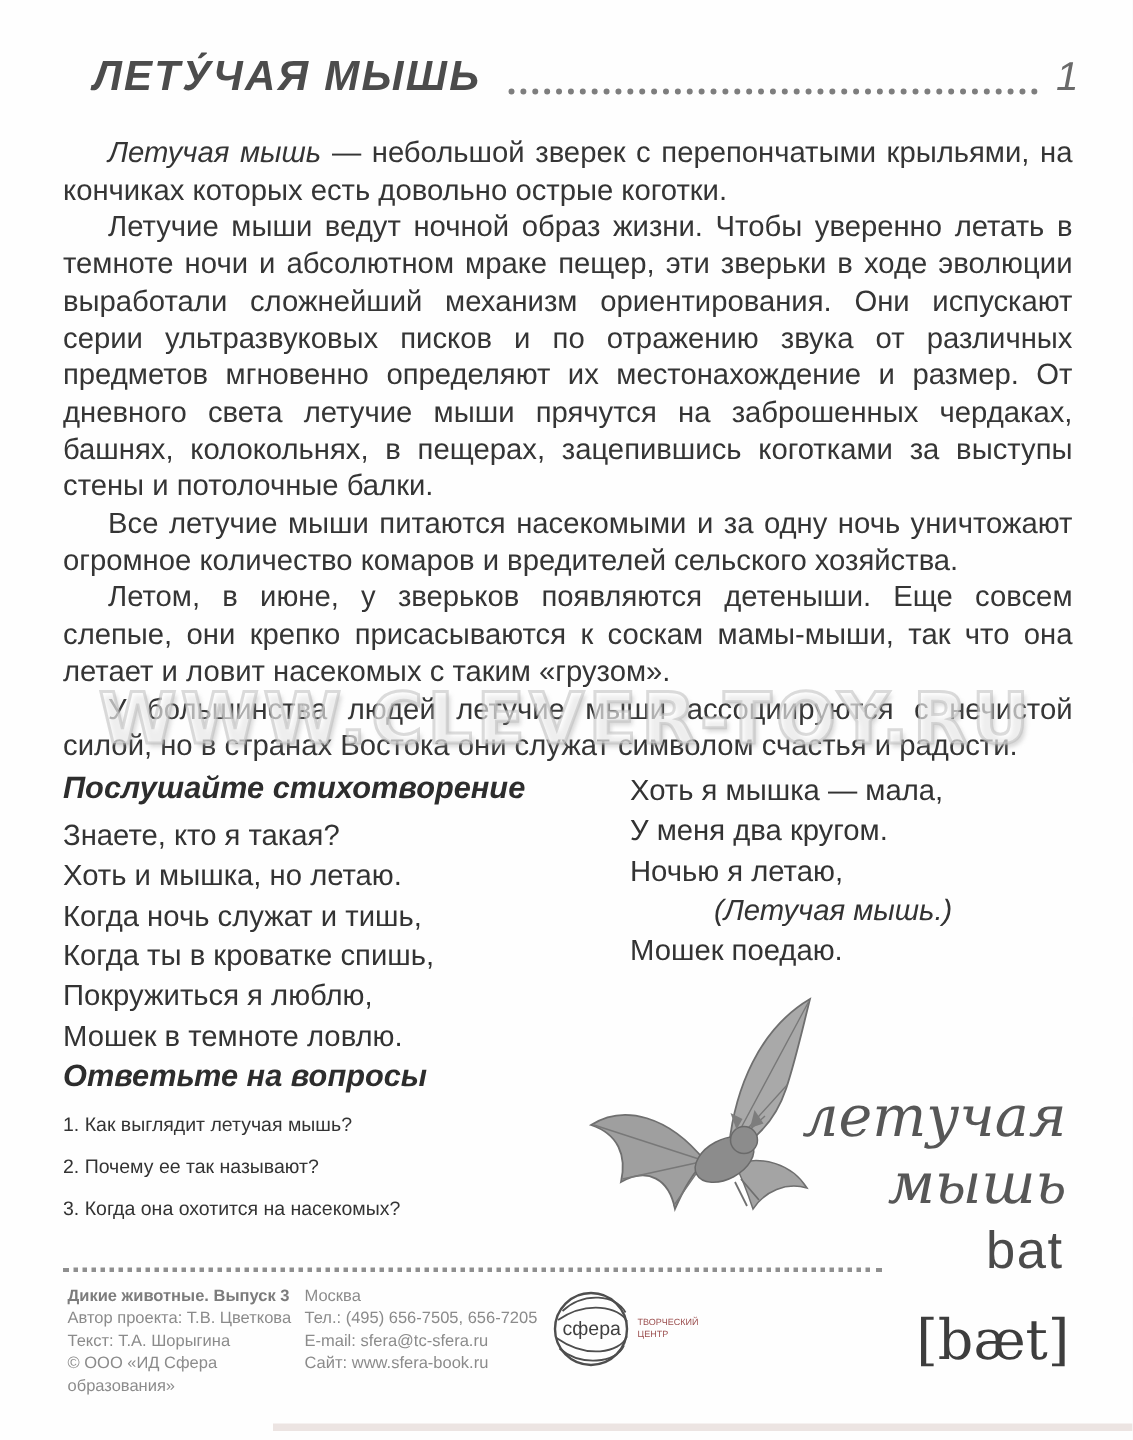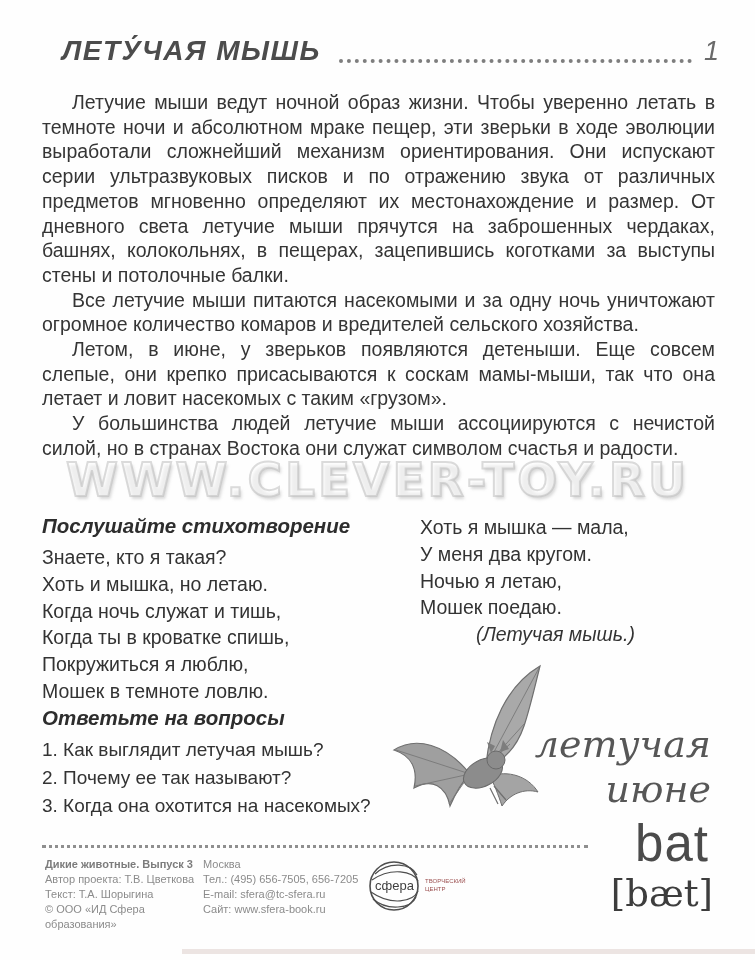--- a/index.html
+++ b/index.html
@@ -23,30 +23,30 @@
              font-family:"DejaVu Sans",sans-serif;font-size:47px;font-weight:900;letter-spacing:3px;
              color:rgba(255,255,255,0.55);-webkit-text-stroke:2px rgba(190,190,190,0.55);
              text-shadow:2px 3px 3px rgba(150,150,150,0.35);pointer-events:none;}
 
   
   .sec-head{font-weight:bold;font-style:italic;font-size:20.5px;color:#2d2d2d;margin:0 0 6px 0;}
   .poem{position:absolute;top:514px;left:42px;width:360px;color:#333;}
   .riddle{position:absolute;top:514px;left:420px;width:300px;color:#333;}
   .qsec{position:absolute;top:706px;left:42px;width:375px;color:#333;}
   .line{font-size:19.5px;line-height:26.8px;}
-  .q-line{font-size:19px;line-height:28px;}
+  .q-line{font-size:13px;line-height:28px;}
   .answer{font-style:italic;padding-left:56px;}
 
   
   .bat{position:absolute;top:660px;left:390px;width:186px;height:176px;}
 
   
   .vocab-ru{position:absolute;top:722px;right:44px;text-align:right;
             font-family:"DejaVu Serif",serif;font-style:italic;font-size:38px;line-height:45px;color:#575757;}
-  .vocab-en{position:absolute;top:814px;right:46px;font-size:51px;color:#4b4b4b;letter-spacing:1px;}
+  .vocab-en{position:absolute;top:814px;right:46px;font-size:35px;color:#4b4b4b;letter-spacing:1px;}
   .vocab-tr{position:absolute;top:872px;right:42px;font-family:"DejaVu Serif",serif;font-size:37px;color:#3d3d3d;}
 
   
   .footer-line{position:absolute;top:845px;left:42px;width:546px;border-top:3px dotted #8f8f8f;}
   .footer{position:absolute;top:857px;left:45px;display:flex;align-items:flex-start;
           color:#8b8b8b;font-size:11px;line-height:15px;}
   .f-col1{width:158px;}
   .f-col1 .b{font-weight:bold;color:#7c7c7c;}
   .f-col2{width:158px;}
   .f-logo{margin-left:6px;margin-top:2px;}
@@ -58,20 +58,21 @@
 
 <div class="page">
 
   <div class="hdr">
     <span class="title">ЛЕТУ́ЧАЯ МЫШЬ</span>
     <span class="leader"></span>
     <span class="pagenum">1</span>
   </div>
 
   <section class="article">
+    <p><em>Летучая мышь</em><span> — небольшой зверек с перепончатыми крыльями, на кончиках которых есть довольно острые коготки.</span></p>
     <p>Летучие мыши ведут ночной образ жизни. Чтобы уверенно летать в темноте ночи и абсолютном мраке пещер, эти зверьки в ходе эволюции выработали сложнейший механизм ориентирования. Они испускают серии ультразвуковых писков и по отражению звука от различных предметов мгновенно определяют их местонахождение и размер. От дневного света летучие мыши прячутся на заброшенных чердаках, башнях, колокольнях, в пещерах, зацепившись коготками за выступы стены и потолочные балки.</p>
     <p>Все летучие мыши питаются насекомыми и за одну ночь уничтожают огромное количество комаров и вредителей сельского хозяйства.</p>
     <p>Летом, в июне, у зверьков появляются детеныши. Еще совсем слепые, они крепко присасываются к соскам мамы-мыши, так что она летает и ловит насекомых с таким «грузом».</p>
     <p>У большинства людей летучие мыши ассоциируются с нечистой силой, но в странах Востока они служат символом счастья и радости.</p>
   </section>
 
   <div class="watermark">WWW.CLEVER-TOY.RU</div>
 
   <section class="poem">
     <h3 class="sec-head">Послушайте стихотворение</h3>
@@ -80,22 +81,22 @@
     <div class="line">Когда ночь служат и тишь,</div>
     <div class="line">Когда ты в кроватке спишь,</div>
     <div class="line">Покружиться я люблю,</div>
     <div class="line">Мошек в темноте ловлю.</div>
   </section>
 
   <section class="riddle">
     <div class="line">Хоть я мышка — мала,</div>
     <div class="line">У меня два кругом.</div>
     <div class="line">Ночью я летаю,</div>
+    <div class="line answer">(Летучая мышь.)</div>
     <div class="line">Мошек поедаю.</div>
-    <div class="line answer">(Летучая мышь.)</div>
   </section>
 
   <section class="qsec">
     <h3 class="sec-head">Ответьте на вопросы</h3>
     <div class="q-line">1. Как выглядит летучая мышь?</div>
     <div class="q-line">2. Почему ее так называют?</div>
     <div class="q-line">3. Когда она охотится на насекомых?</div>
   </section>
 
   <svg class="bat" viewBox="0 0 186 176" xmlns="http://www.w3.org/2000/svg">
@@ -112,21 +113,21 @@
 
     <circle cx="106" cy="100" r="9" fill="#8c8c8c" stroke="#6a6a6a" stroke-width="1"></circle>
     <path d="M101,93 l-4,-11 l8,4 Z" fill="#7d7d7d"></path>
     <path d="M110,92 l3,-12 l6,9 Z" fill="#7d7d7d"></path>
 
     <path d="M104,126 L116,140 M100,128 L108,144" stroke="#6f6f6f" stroke-width="1.2" fill="none"></path>
   </svg>
 
   <div class="vocab-ru">
     <div>летучая</div>
-    <div>июне</div>
+    <div>мышь</div>
   </div>
   <div class="vocab-en">bat</div>
   <div class="vocab-tr">[bæt]</div>
 
   <div class="footer-line"></div>
   <footer class="footer">
     <div class="f-col1">
       <div class="b">Дикие животные. Выпуск 3</div>
       <div>Автор проекта: Т.В. Цветкова</div>
       <div>Текст: Т.А. Шорыгина</div>

